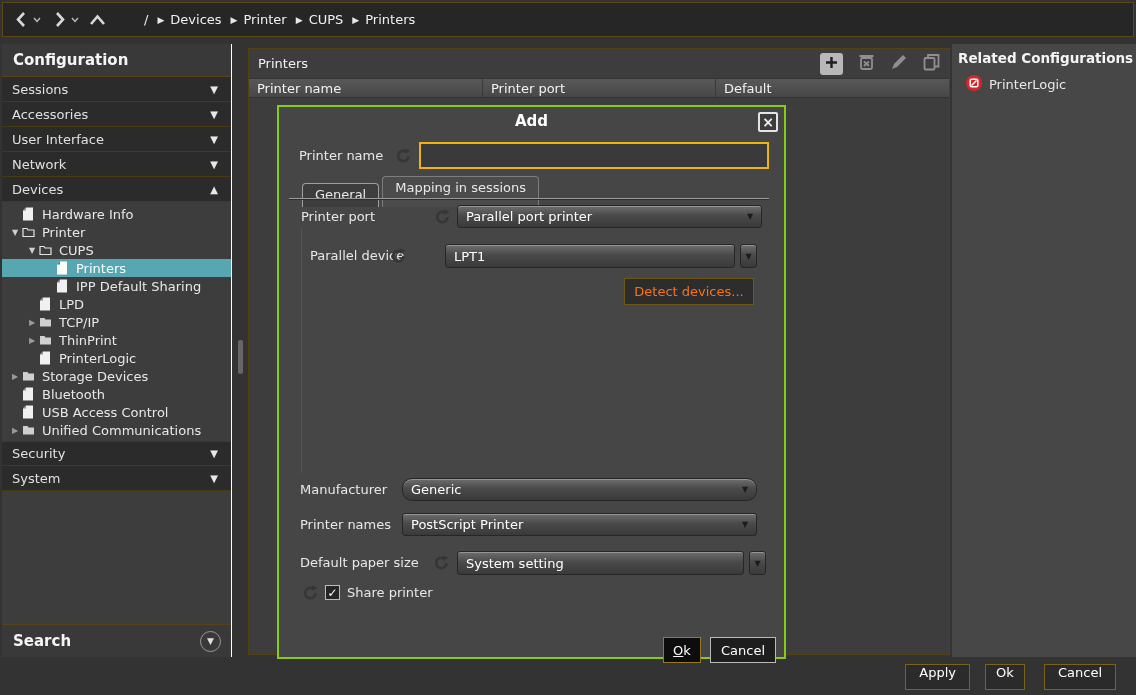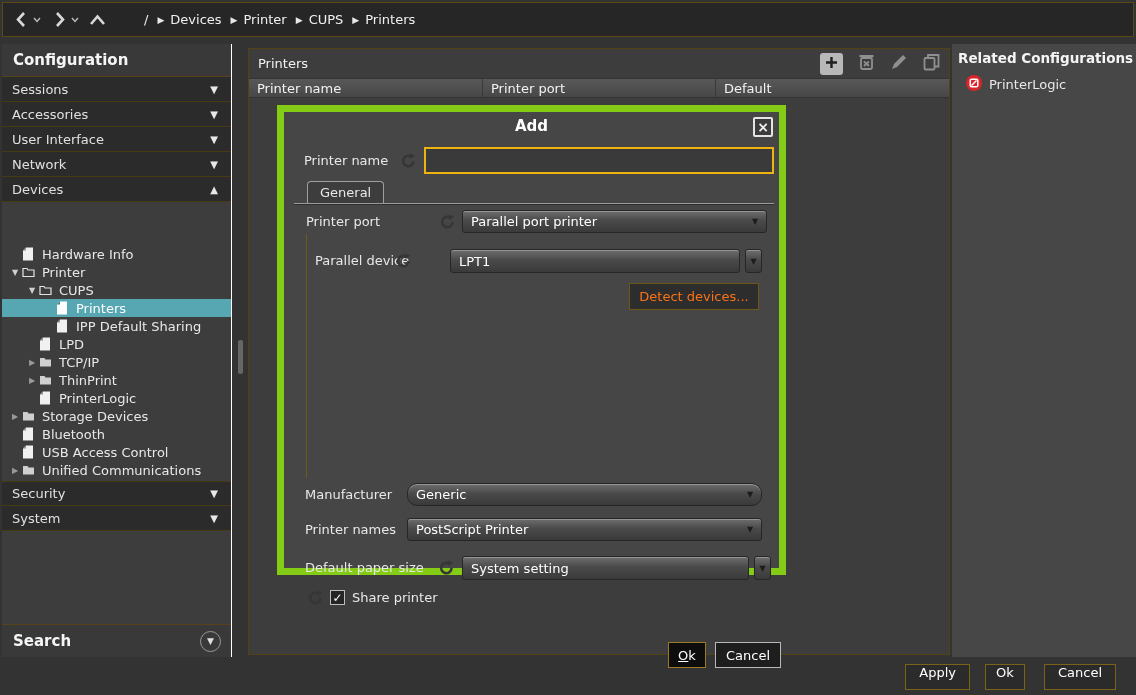--- a/index.html
+++ b/index.html
@@ -33,21 +33,21 @@
     height:33px; background:#393939; border-bottom:1px solid #57431a;
     display:flex; align-items:center; padding-left:11px;
     font-weight:bold; font-size:15px; color:#f5f5f5; flex:0 0 auto;
   }
   .acc-item {
     height:25px; background:#2b2b2b; border-bottom:1px solid #453a10;
     display:flex; align-items:center; justify-content:space-between;
     padding:0 13px 0 10px; color:#e0e0e0; cursor:pointer; flex:0 0 auto;
   }
   .acc-tri { font-size:10px; color:#e8e8e8; }
-  .tree { padding:3px 0 2px 0; flex:0 0 auto;margin-top:40px; }
+  .tree { padding:3px 0 2px 0; flex:0 0 auto; }
   .trow { height:18px; display:flex; align-items:center; color:#e8e8e8; cursor:pointer; }
   .trow.selected { background:#57a7b2; color:#ffffff; }
   .texp { width:14px; text-align:center; font-size:8px; color:#cfcfcf; flex:0 0 auto; }
   .texp.closed { color:#9a9a9a; }
   .tspacer { width:14px; flex:0 0 auto; }
   .ind1 { padding-left:6px; } .ind2 { padding-left:23px; } .ind3 { padding-left:40px; }
   .ticon { width:13px; margin-right:7px; flex:0 0 auto; display:flex; }
   .side-fill { flex:1 1 auto; background:#3d3d3d; }
   .search-header {
     height:33px; background:#393939; border-top:1px solid #57431a;
@@ -97,22 +97,22 @@
   .btn {
     height:26px; background:#2b2b2b; border:1px solid #7c6118; color:#ffffff;
     display:flex; align-items:flex-start; justify-content:center;
     padding:0 13px; font-size:13px; cursor:pointer;
   }
   .footer .btn-ok { width:40px; padding:0; }
   .footer .btn-cancel { margin-left:4px; }
 
   
   .dialog {
-    position:absolute; left:277px; top:105px; width:509px; height:470px;
-    background:#464646; border:7px solid #84cc16; z-index:10;
+    position:absolute; left:277px; top:105px; width:509px; height:554px;
+    background:#464646; border:2px solid #84cc16; z-index:10;
   }
   .dlg-titlebar { position:absolute; left:0; top:0; width:100%; height:30px; }
   .dlg-title { text-align:center; font-weight:bold; font-size:15px; color:#ffffff; line-height:28px; }
   .dlg-close {
     position:absolute; right:6px; top:5px; width:20px; height:20px;
     border:2px solid #e4e4e4; border-radius:2px; background:#3c3c3c;
     display:flex; align-items:center; justify-content:center;
     font-weight:bold; font-size:14px; color:#f0f0f0; cursor:pointer; line-height:1;
   }
   .dlg-row { position:absolute; display:flex; align-items:center; }
@@ -466,20 +466,21 @@
     <span class="dlg-label" style="position:absolute; left:20px; line-height:27px;">Printer name</span>
     <span class="reset" style="position:absolute; left:116px; top:6px;"><svg width="17" height="16" viewBox="0 0 17 16">
           <path d="M13.5 8a5.2 5.2 0 1 1-2.2-4.2" fill="none" stroke="#363636" stroke-width="2.6"></path>
           <polygon points="9.8,0.4 15.4,2.6 10.6,6" fill="#363636"></polygon>
         </svg></span>
     <input class="name-input" type="text" value="" style="">
   </div>
 
   <div class="tabs">
     <span class="tab active">General</span>
+    <span class="tab">Mapping in sessions</span>
   </div>
   <div class="groove"></div>
 
   <div class="dlg-row" style="left:0; top:98px; width:100%; height:23px;">
     <span class="dlg-label" style="position:absolute; left:22px; line-height:23px;">Printer port</span>
     <span class="reset" style="position:absolute; left:155px; top:4px;"><svg width="17" height="16" viewBox="0 0 17 16">
           <path d="M13.5 8a5.2 5.2 0 1 1-2.2-4.2" fill="none" stroke="#363636" stroke-width="2.6"></path>
           <polygon points="9.8,0.4 15.4,2.6 10.6,6" fill="#363636"></polygon>
         </svg></span>
     <span class="combo" style="position:absolute; left:178px; top:0; width:305px;">

